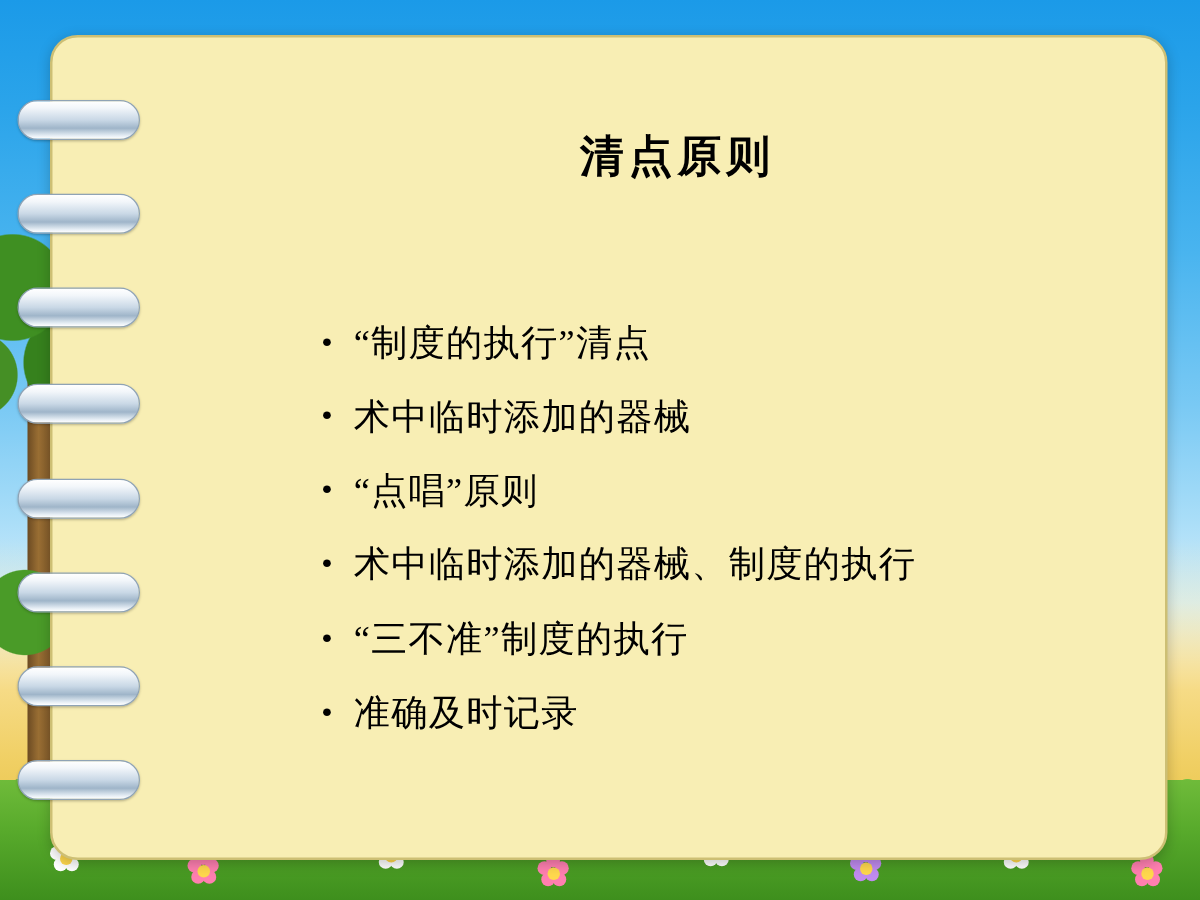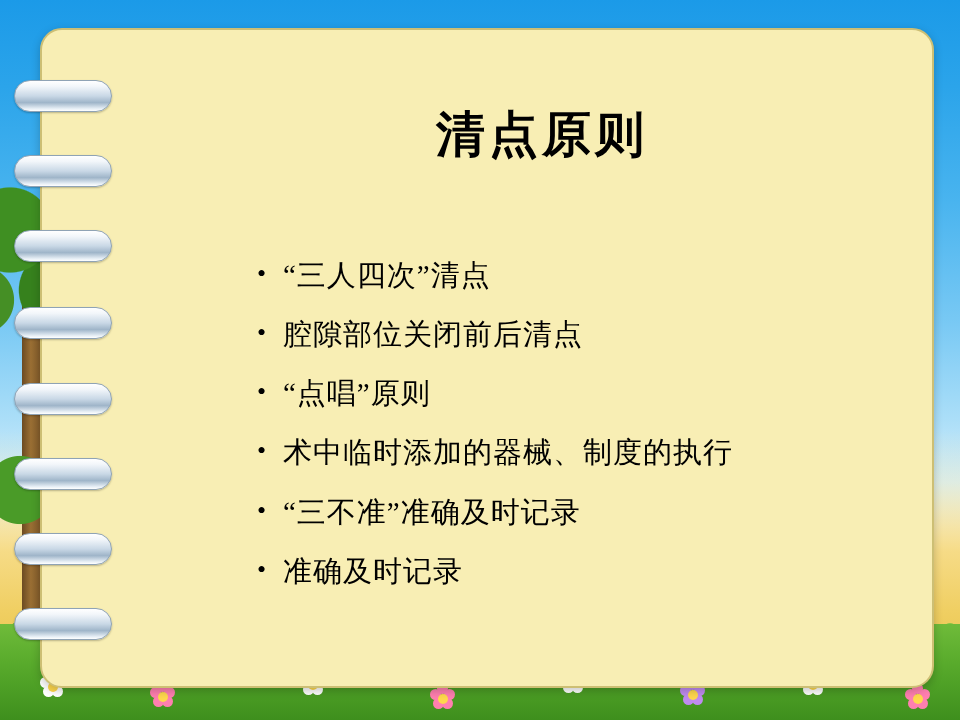--- a/index.html
+++ b/index.html
@@ -145,21 +145,21 @@
     border: 1px solid #8fa3b5;
     box-shadow: 0 1px 2px rgba(0,0,0,0.25);
   }
 
   
   .slide-title {
     position: absolute;
     left: 150px; top: 72px;
     width: 700px;
     text-align: center;
-    font-size: 49px;
+    font-size: 35px;
     font-weight: bold;
     color: #000000;
     letter-spacing: 4px;
     font-family: "Liberation Serif", serif;
   }
 
   .bullet-list {
     position: absolute;
     left: 215px; top: 226px;
     width: 640px;
@@ -261,37 +261,37 @@
     <div class="petal" style="left:12px;top:12px;background:#ff7fb0;"></div>
     <div class="center"></div>
   </div>
 
   <div class="note-card">
     <div class="slide-title">清点原则</div>
 
     <div class="bullet-list">
       <div class="bullet-item">
         <span class="bullet-dot">•</span>
-        <span class="bullet-text">“三人四次”清点</span>
-      </div>
-      <div class="bullet-item">
-        <span class="bullet-dot">•</span>
-        <span class="bullet-text">腔隙部位关闭前后清点</span>
+        <span class="bullet-text">“制度的执行”清点</span>
+      </div>
+      <div class="bullet-item">
+        <span class="bullet-dot">•</span>
+        <span class="bullet-text">术中临时添加的器械</span>
       </div>
       <div class="bullet-item">
         <span class="bullet-dot">•</span>
         <span class="bullet-text">“点唱”原则</span>
       </div>
       <div class="bullet-item">
         <span class="bullet-dot">•</span>
         <span class="bullet-text">术中临时添加的器械、制度的执行</span>
       </div>
       <div class="bullet-item">
         <span class="bullet-dot">•</span>
-        <span class="bullet-text">“三不准”准确及时记录</span>
+        <span class="bullet-text">“三不准”制度的执行</span>
       </div>
       <div class="bullet-item">
         <span class="bullet-dot">•</span>
         <span class="bullet-text">准确及时记录</span>
       </div>
     </div>
   </div>
 
   <div class="ring" style="top:80px;"></div>
   <div class="ring" style="top:155px;"></div>

